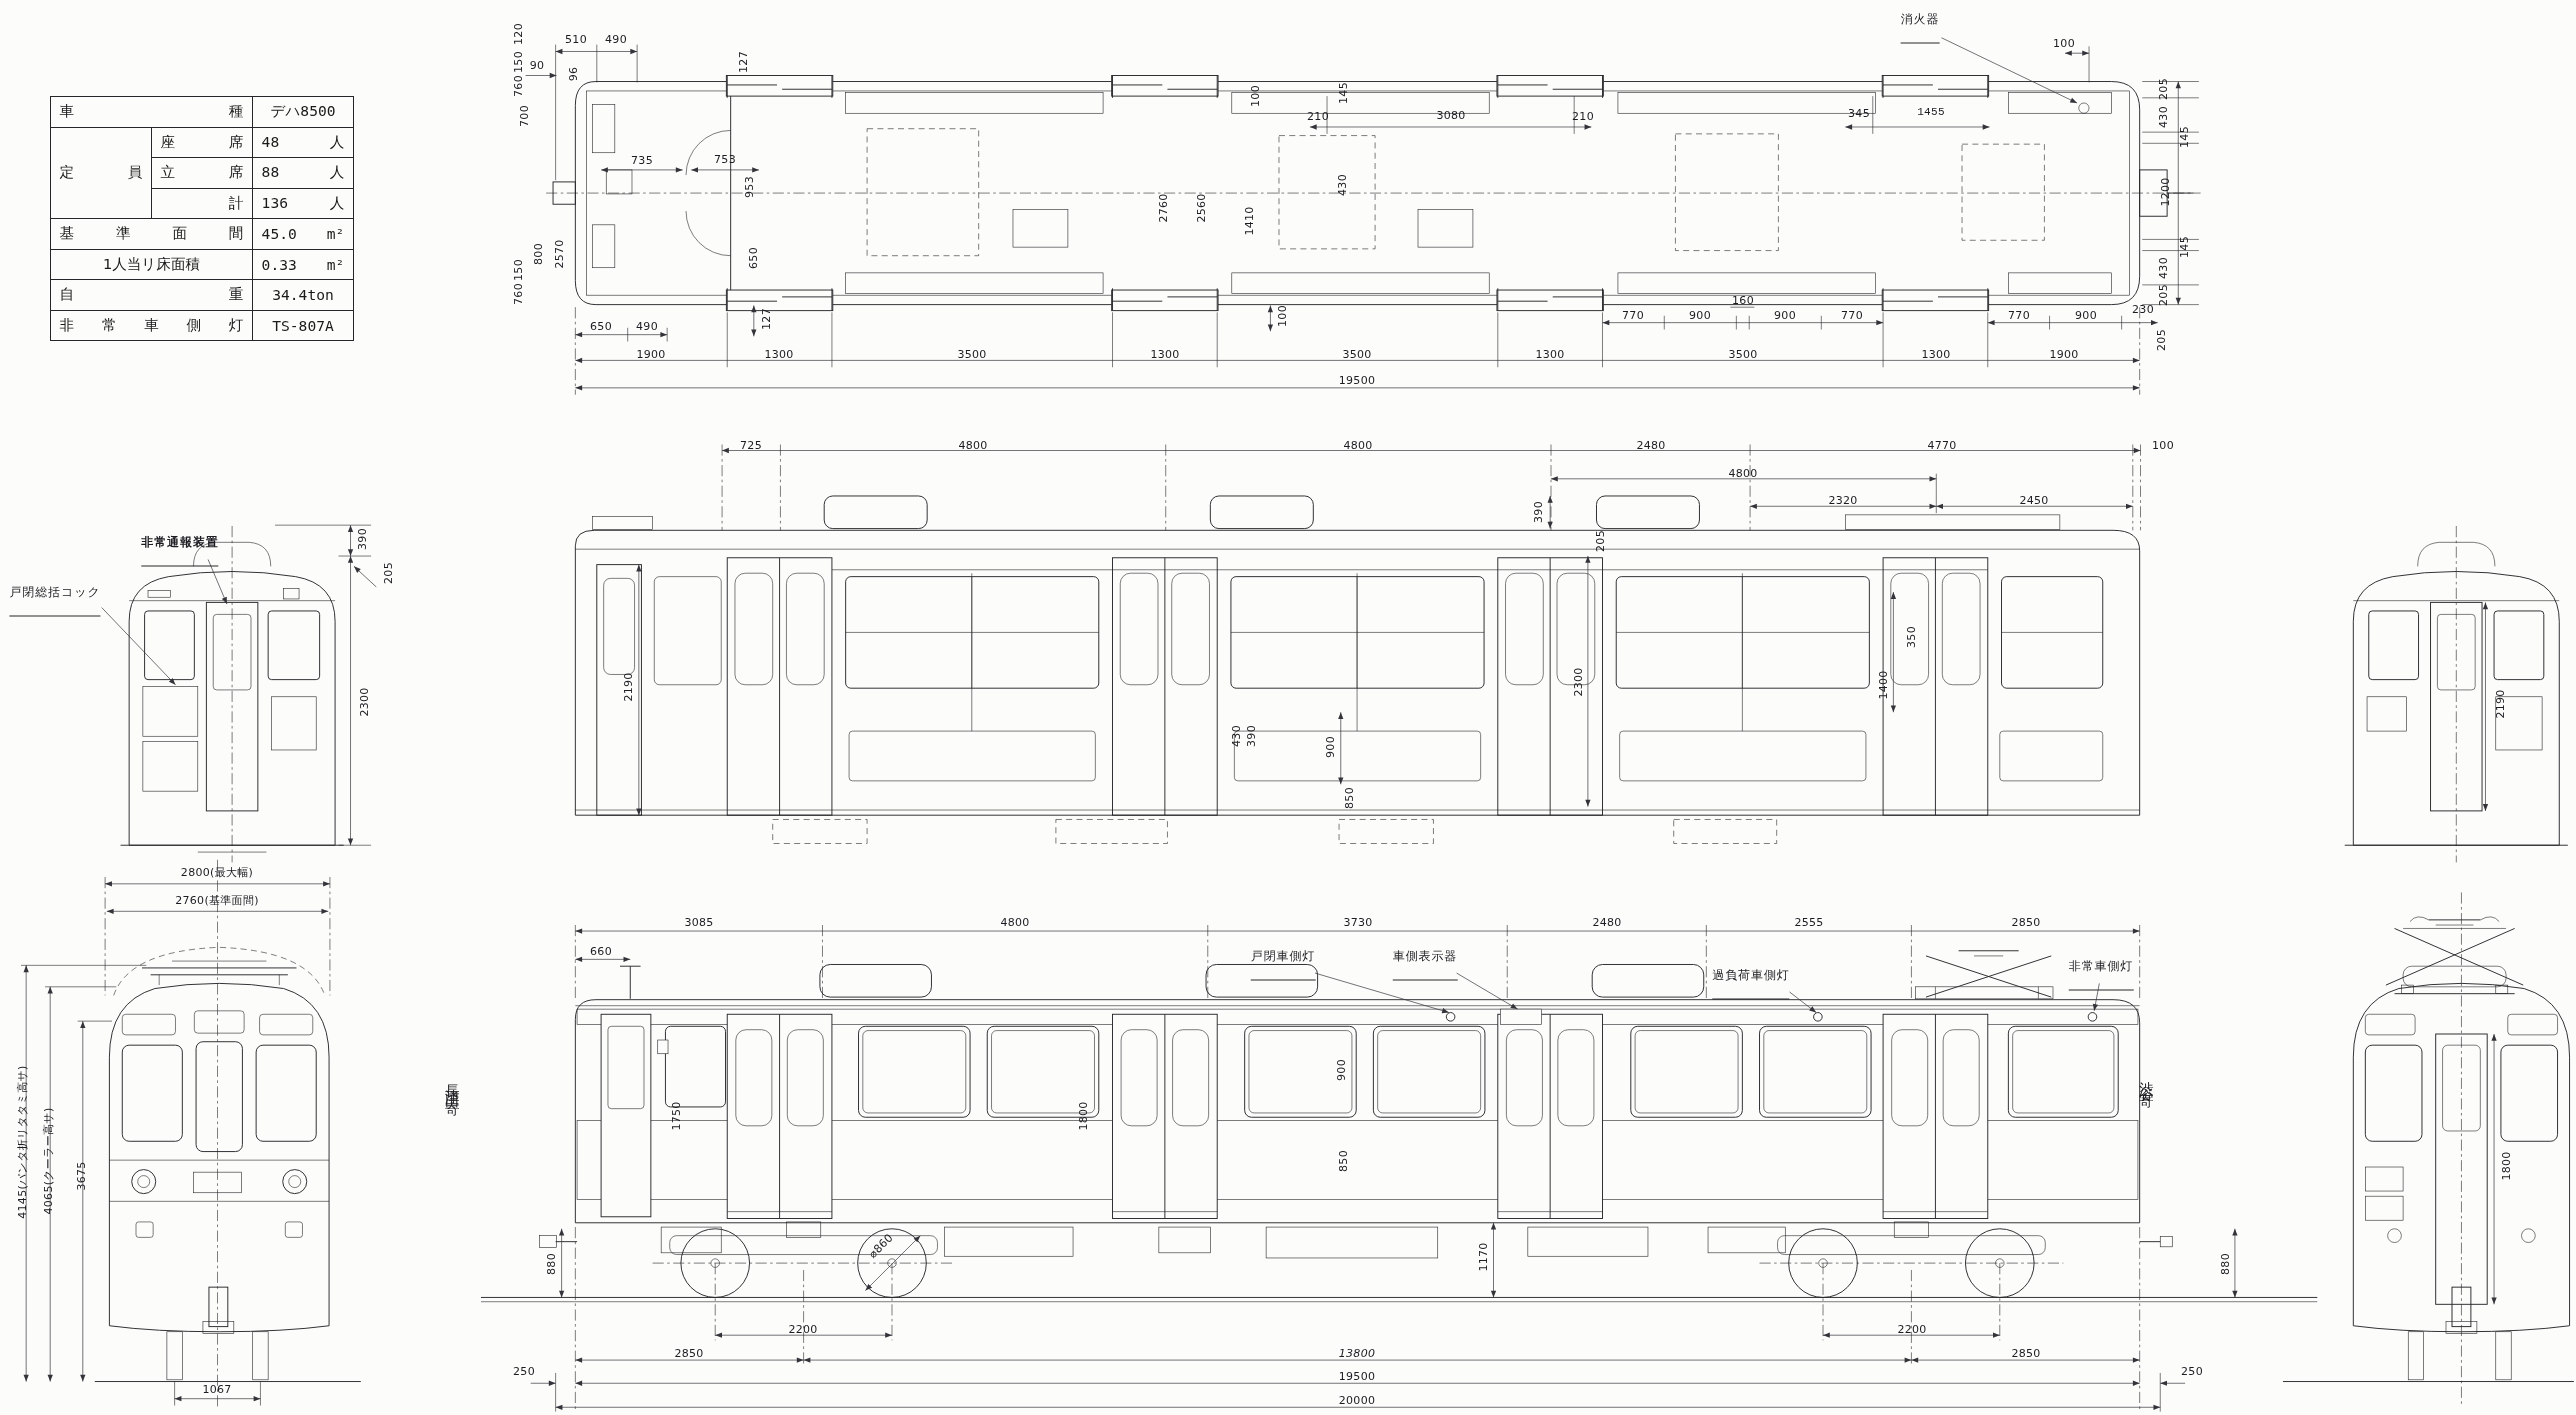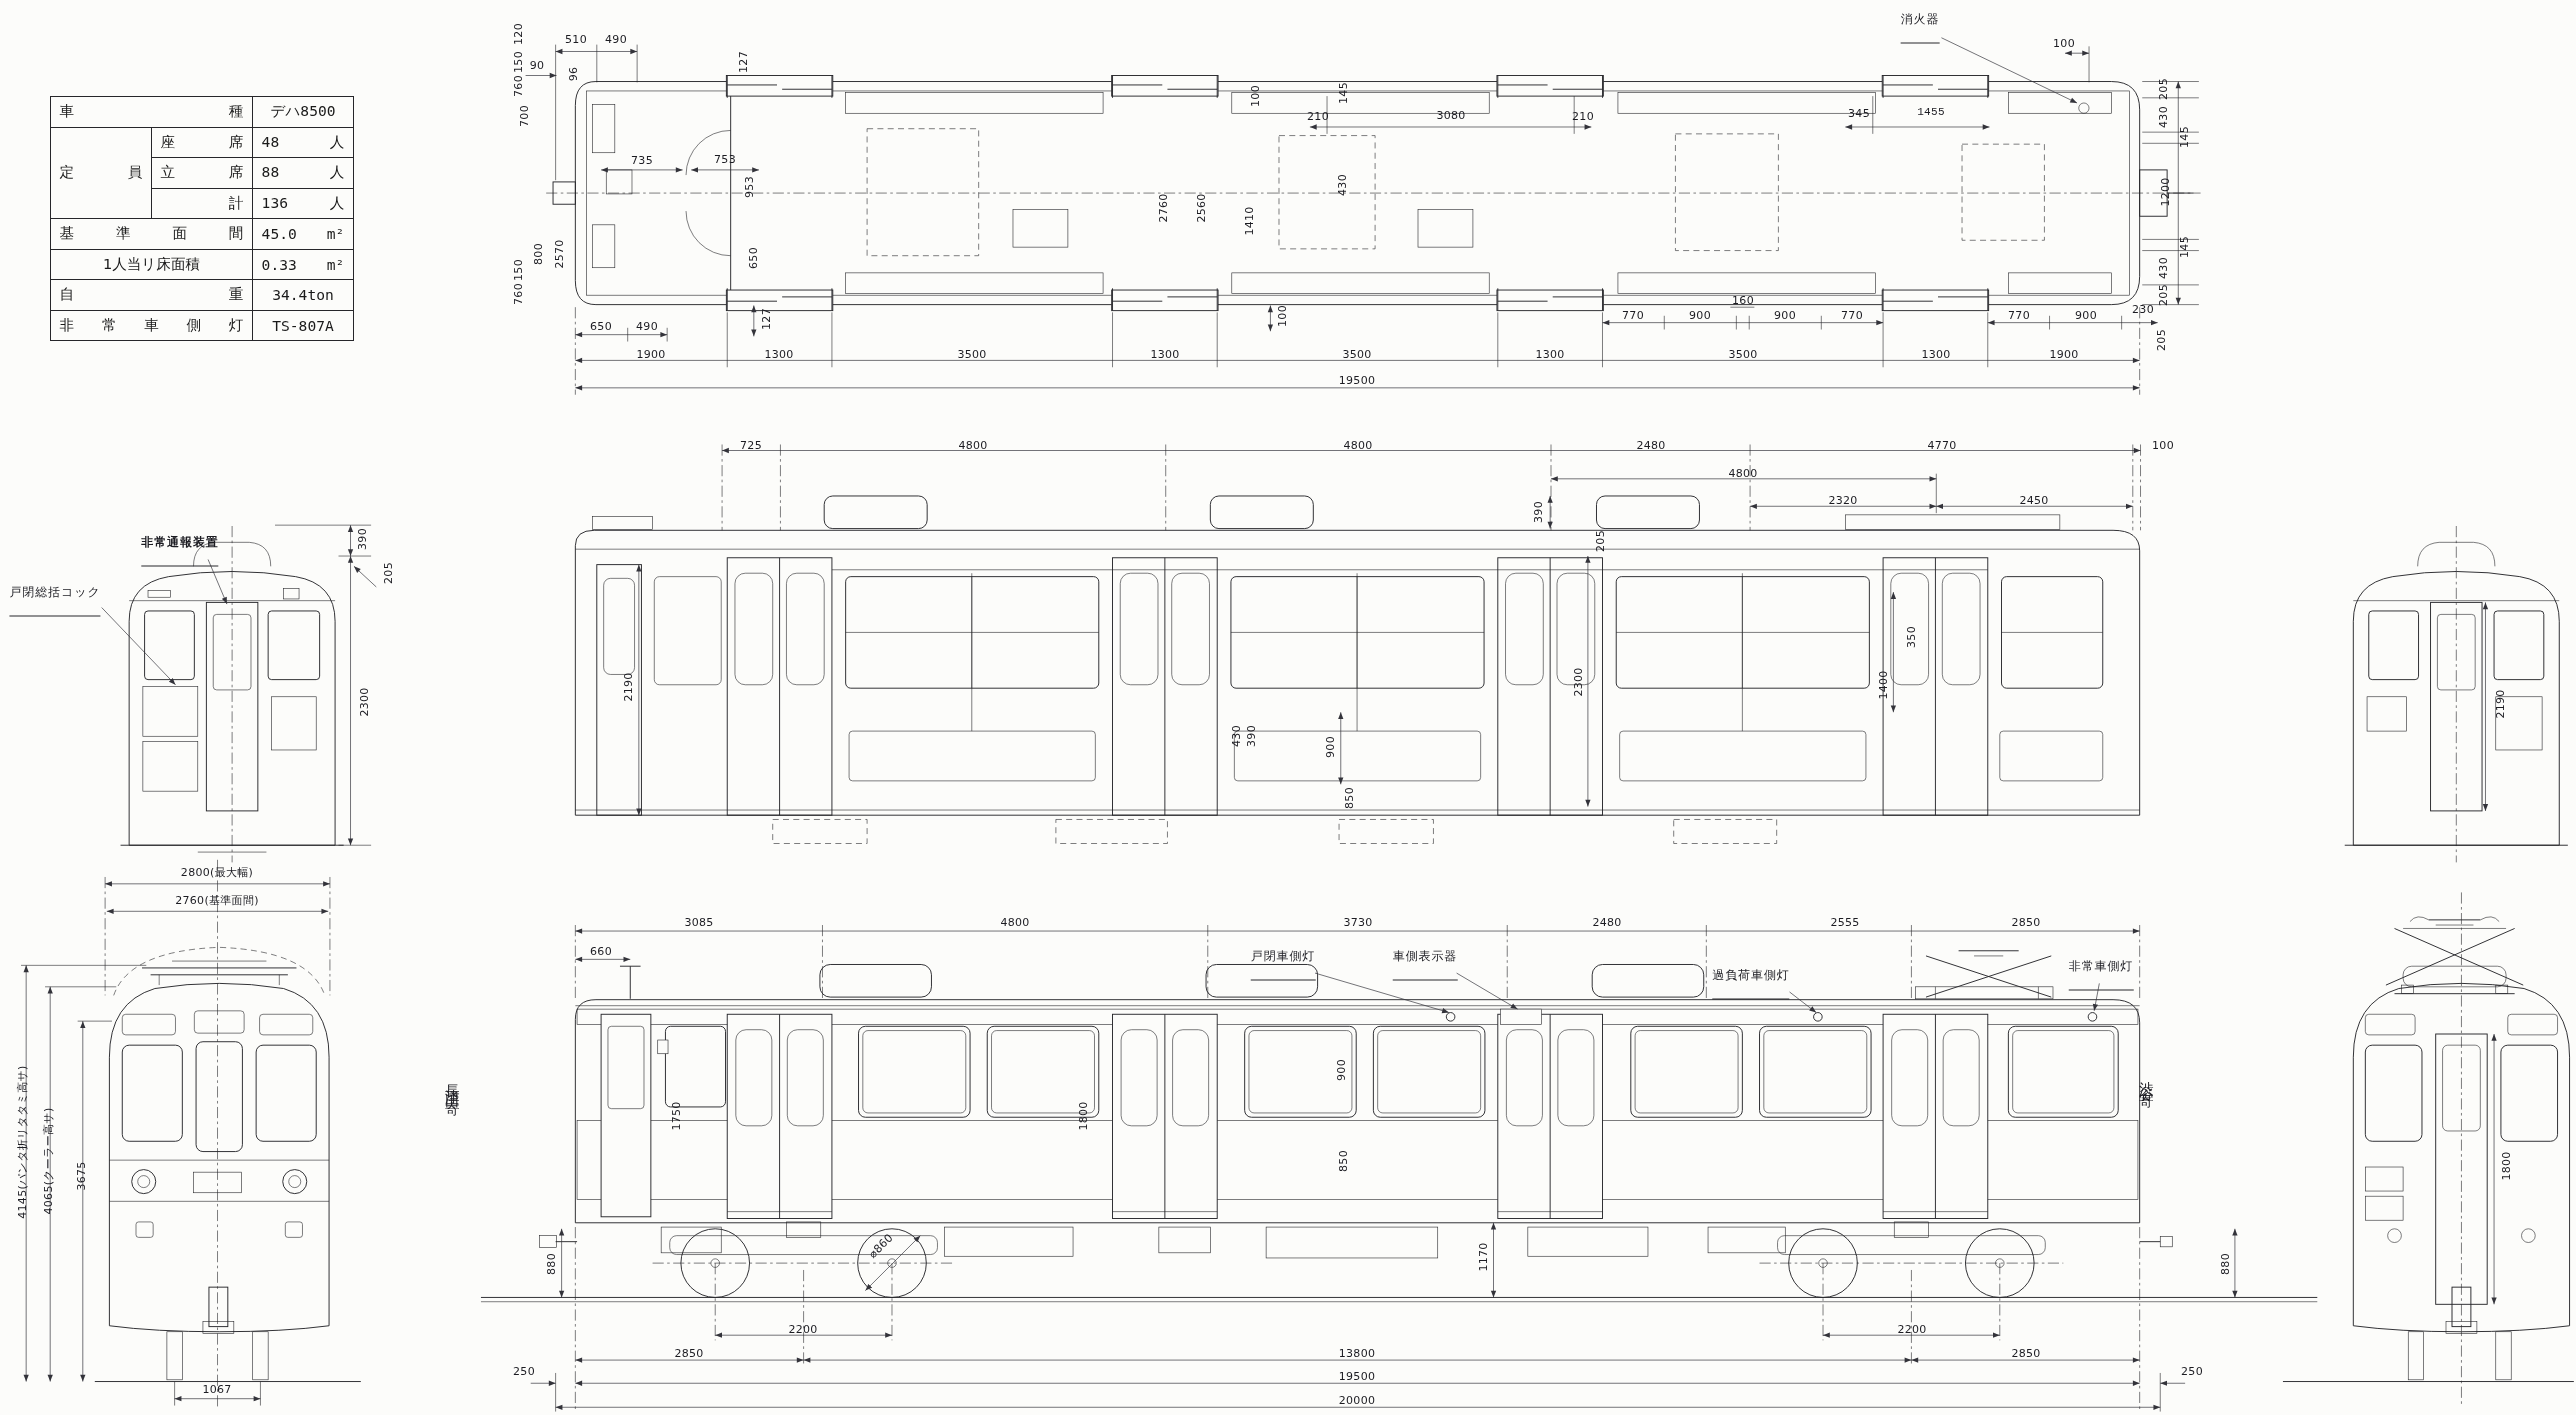--- a/index.html
+++ b/index.html
@@ -656,39 +656,39 @@
       <div class="dimlbl r90" style="left: 362px; top: 539px;">390</div>
       <div class="dimlbl r90" style="left: 388px; top: 573px;">205</div>
       <div class="dimlbl r90" style="left: 364px; top: 702px;">2300</div>
       <div class="dimlbl u k" style="left: 180px; top: 551px; font-weight: bold;">非常通報装置</div>
       <div class="dimlbl u k" style="left: 55px; top: 601px;">戸閉総括コック</div>
       <div class="dimlbl r90" style="left: 2500px; top: 704px;">2190</div>
       <div class="dimlbl" style="left: 699px; top: 922px;">3085</div>
       <div class="dimlbl" style="left: 1015px; top: 922px;">4800</div>
       <div class="dimlbl" style="left: 1358px; top: 922px;">3730</div>
       <div class="dimlbl" style="left: 1607px; top: 922px;">2480</div>
-      <div class="dimlbl" style="left: 1809px; top: 922px; margin-left: 36px;">2555</div>
+      <div class="dimlbl" style="left: 1809px; top: 922px;">2555</div>
       <div class="dimlbl" style="left: 2026px; top: 922px;">2850</div>
       <div class="dimlbl" style="left: 601px; top: 951px;">660</div>
       <div class="dimlbl u k" style="left: 1283px; top: 965px;">戸閉車側灯</div>
       <div class="dimlbl u k" style="left: 1425px; top: 965px;">車側表示器</div>
       <div class="dimlbl u k" style="left: 1751px; top: 984px;">過負荷車側灯</div>
       <div class="dimlbl u k" style="left: 2101px; top: 975px; font-family: Liberation Serif, serif;">非常車側灯</div>
       <div class="dimlbl r90" style="left: 676px; top: 1116px;">1750</div>
       <div class="dimlbl r90" style="left: 1083px; top: 1116px;">1800</div>
       <div class="dimlbl r90" style="left: 1341px; top: 1070px;">900</div>
       <div class="dimlbl r90" style="left: 1343px; top: 1161px;">850</div>
       <div class="dimlbl r90" style="left: 1483px; top: 1257px;">1170</div>
       <div class="dimlbl r90" style="left: 551px; top: 1264px;">880</div>
       <div class="dimlbl r90" style="left: 2225px; top: 1264px;">880</div>
       <div class="dimlbl r45" style="left: 881px; top: 1246px;">⌀860</div>
       <div class="dimlbl" style="left: 803px; top: 1329px;">2200</div>
       <div class="dimlbl" style="left: 1912px; top: 1329px;">2200</div>
       <div class="dimlbl" style="left: 689px; top: 1353px;">2850</div>
-      <div class="dimlbl" style="left: 1357px; top: 1353px;">13800</div>
+      <div class="dimlbl" style="left: 1357px; top: 1353px; font-style: italic;">13800</div>
       <div class="dimlbl" style="left: 2026px; top: 1353px;">2850</div>
       <div class="dimlbl" style="left: 524px; top: 1371px;">250</div>
       <div class="dimlbl" style="left: 1357px; top: 1376px;">19500</div>
       <div class="dimlbl" style="left: 2192px; top: 1371px;">250</div>
       <div class="dimlbl" style="left: 1357px; top: 1400px;">20000</div>
       <div class="dimlbl vt" style="left: 452px; top: 1083px;">長津田寄</div>
       <div class="dimlbl vt" style="left: 2146px; top: 1078px;">渋谷寄</div>
       <div class="dimlbl" style="left: 217px; top: 872px;">2800(最大幅)</div>
       <div class="dimlbl" style="left: 217px; top: 900px;">2760(基準面間)</div>
       <div class="dimlbl r90" style="left: 22px; top: 1142px;">4145(パンタ折リタタミ高サ)</div>

